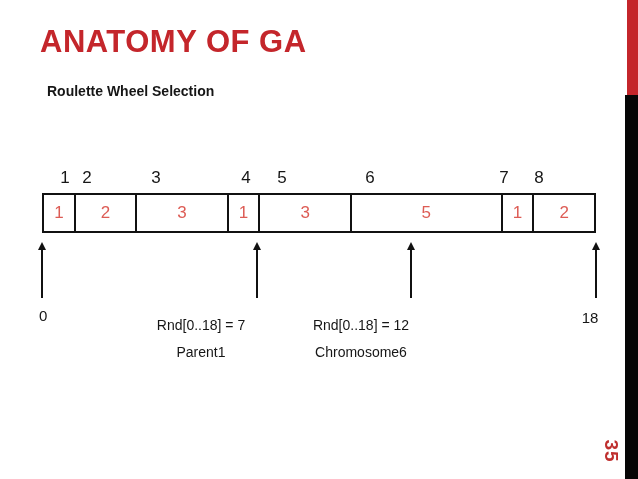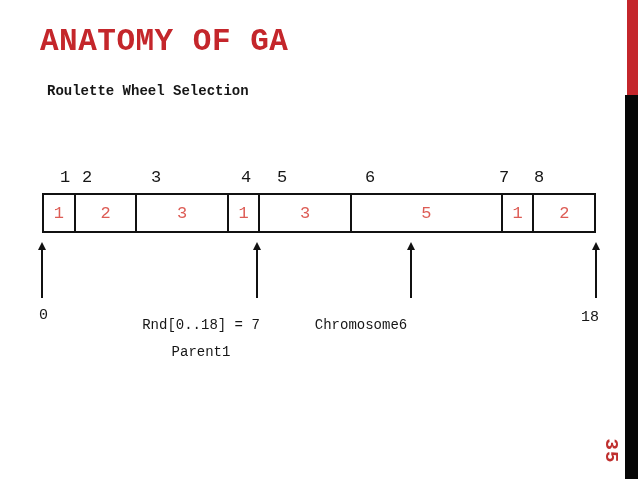--- a/index.html
+++ b/index.html
@@ -1,21 +1,21 @@
 <!DOCTYPE html>
 <html><head>
 <meta charset="utf-8">
 <style>
   html,body{margin:0;padding:0;background:#ffffff;}
   .slide{
     position:relative;
     width:638px;height:479px;
     background:#ffffff;
     overflow:hidden;
-    font-family:Liberation Mono, monospace;
+    font-family:Liberation Sans, sans-serif;
     color:#111;
   }
   .accent{position:absolute;right:0;}
   .accent-red{top:0;width:11px;height:95px;background:#c4262b;}
   .accent-black{top:95px;width:13px;height:384px;background:#060606;}
 
   .title{
     position:absolute;left:40px;top:24px;margin:0;
     font-size:31px;font-weight:bold;color:#c4262b;letter-spacing:.5px;
     white-space:nowrap;
@@ -137,18 +137,19 @@
     </div>
 
   <span class="axis-label axis-zero">0</span>
   <span class="axis-label axis-end">18</span>
 
   <div class="annot annot-1">
     <div>Rnd[0..18] = 7</div>
     <div>Parent1</div>
   </div>
   <div class="annot annot-2">
+    <div>Rnd[0..18] = 12</div>
     <div>Chromosome6</div>
   </div>
 
   <div class="page-number">35</div>
 
 </div>
 
 </body></html>

